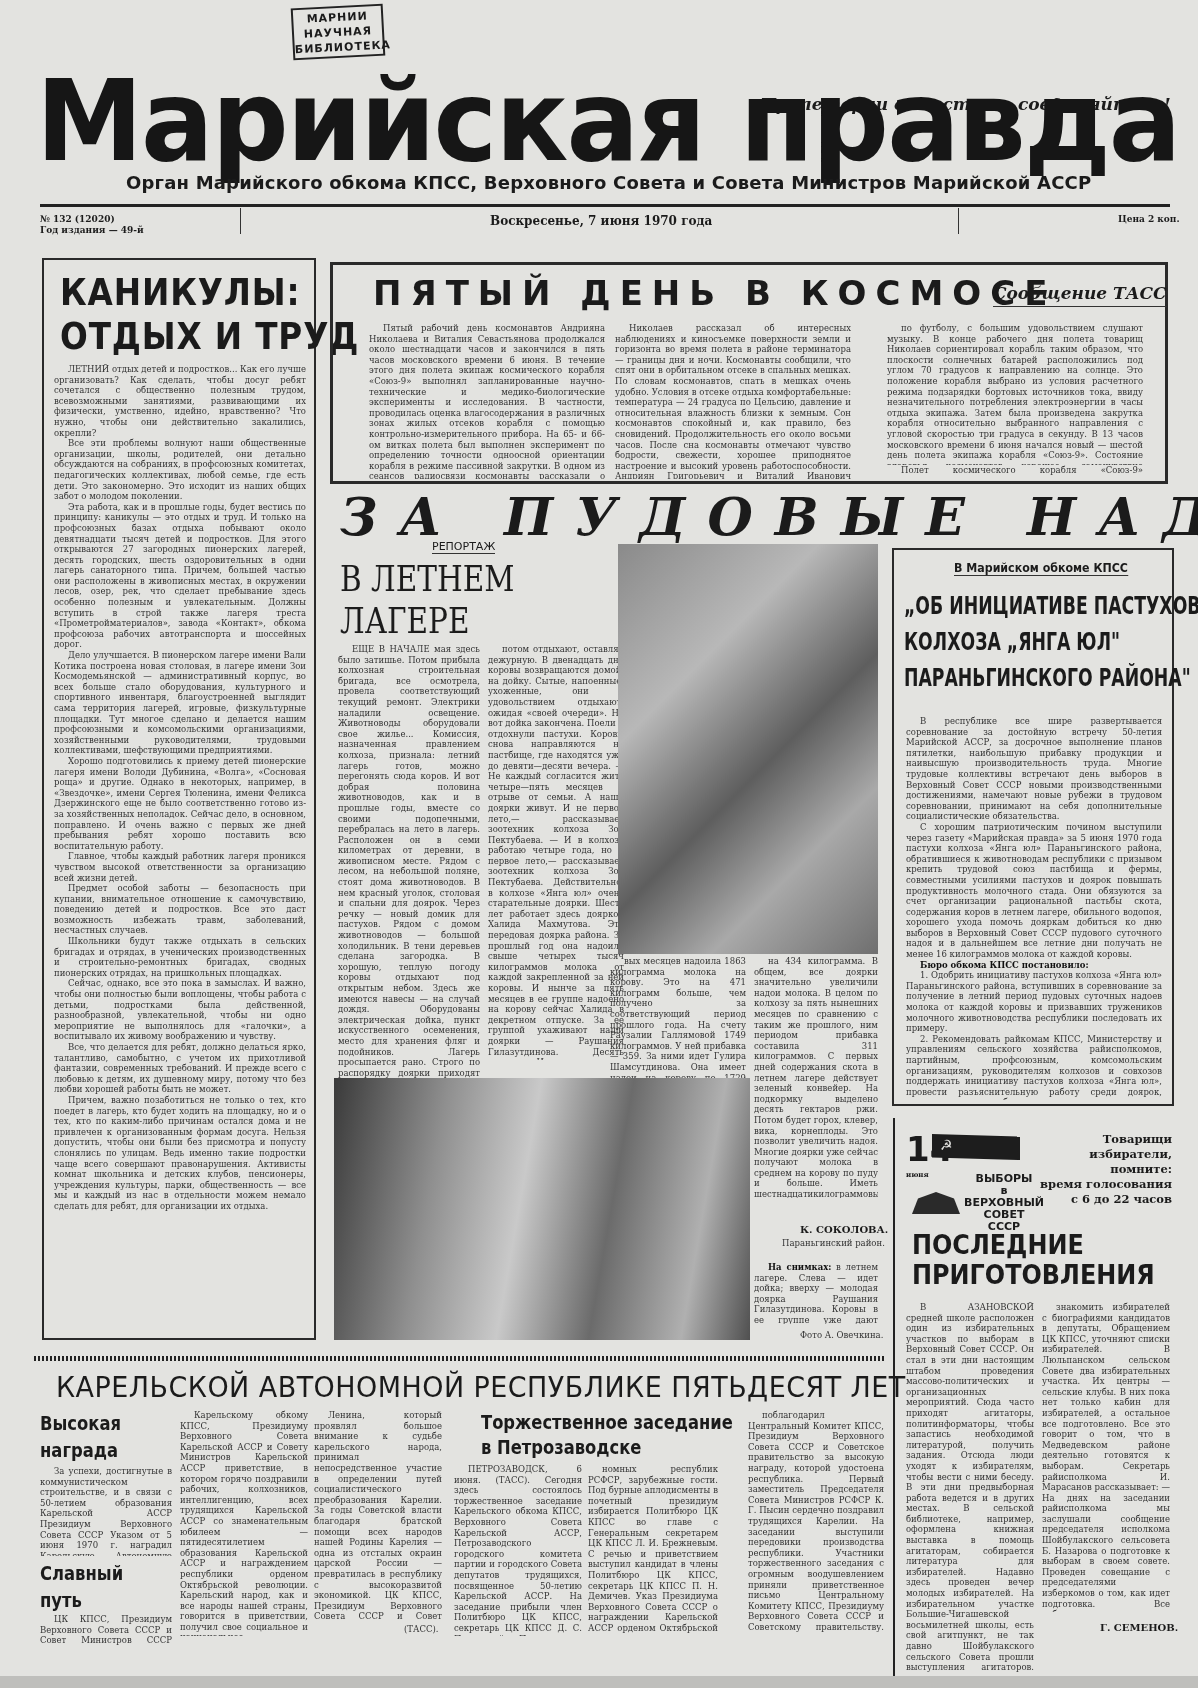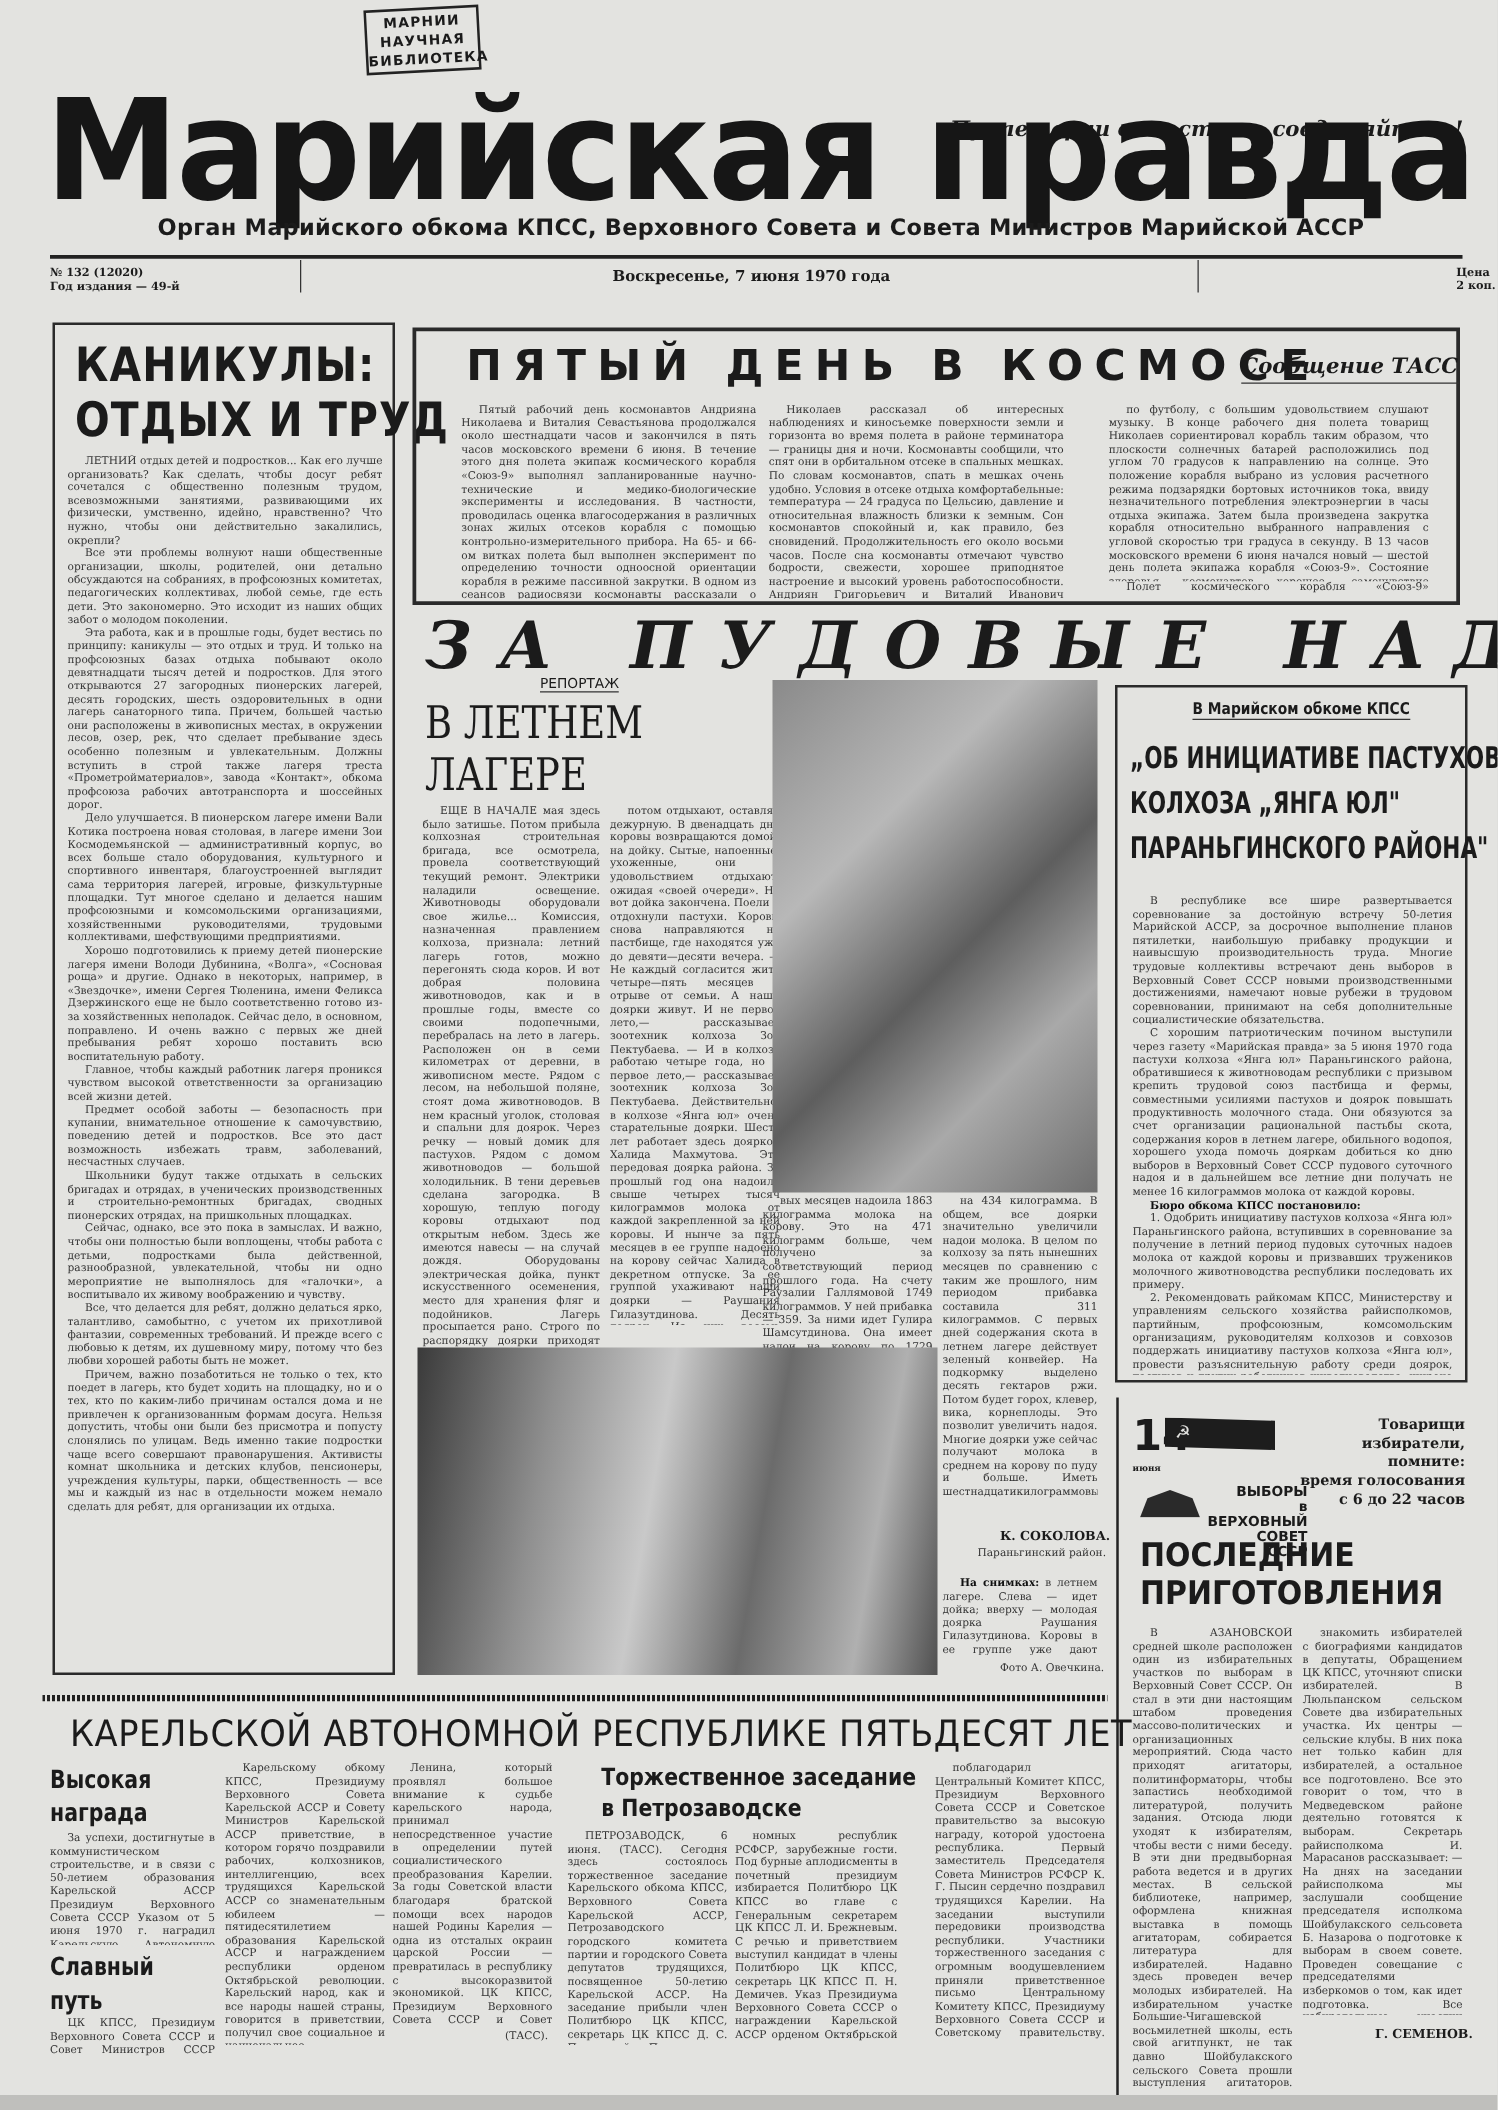--- a/index.html
+++ b/index.html
@@ -6,21 +6,21 @@
   body{width:1198px;height:1688px;background:#d9d9d6;position:relative;overflow:hidden;font-family:"DejaVu Serif",serif;color:#1b1b1b;}
   .page{position:absolute;left:0;top:0;width:1198px;height:1688px;background:#e3e3e0;}
   .abs{position:absolute;}
   .stamp{left:292px;top:6px;width:92px;height:52px;border:2px solid #222;transform:rotate(-3deg);font-family:"DejaVu Sans",sans-serif;font-weight:bold;font-size:11px;line-height:15px;text-align:center;padding-top:2px;box-sizing:border-box;letter-spacing:1px;}
   .masthead{left:36px;top:66px;width:1130px;height:110px;font-family:"DejaVu Sans",sans-serif;font-weight:900;font-size:112px;line-height:110px;letter-spacing:-2px;color:#161616;white-space:nowrap;transform:scaleX(0.96);transform-origin:left top;}
   .slogan{left:760px;top:94px;font-style:italic;font-size:17px;font-weight:bold;white-space:nowrap;}
   .organ{left:126px;top:172px;font-family:"DejaVu Sans",sans-serif;font-weight:bold;font-size:18px;white-space:nowrap;letter-spacing:0.2px;}
   .rule{background:#222;height:3px;}
   .issue{left:40px;top:214px;font-size:9px;line-height:11px;font-weight:bold;}
   .date{left:490px;top:214px;font-size:12px;font-weight:bold;}
-  .price{left:1118px;top:214px;font-size:9px;font-weight:bold;margin-left:47px;}
+  .price{left:1118px;top:214px;font-size:9px;font-weight:bold;}
   .vsep{width:1px;background:#333;}
   .box{border:2px solid #2a2a2a;box-sizing:border-box;}
   .hd-kan{font-family:"DejaVu Sans",sans-serif;font-weight:bold;font-size:38px;line-height:44px;letter-spacing:1px;transform:scaleX(0.86);transform-origin:left top;white-space:nowrap;}
   .text{font-size:8.5px;line-height:10.6px;text-align:justify;color:#333;overflow:hidden;}
   .text p{margin:0;text-indent:14px;}
   .cosmos-h{font-family:"DejaVu Sans",sans-serif;font-weight:900;font-size:34px;letter-spacing:9px;white-space:nowrap;}
   .tass{font-style:italic;font-weight:bold;font-size:17px;white-space:nowrap;border-bottom:1px solid #333;padding-bottom:3px;}
   .pud{font-family:"DejaVu Serif",serif;font-style:italic;font-weight:900;font-size:52px;letter-spacing:22px;white-space:nowrap;}
   .reportage{font-family:"DejaVu Sans",sans-serif;font-size:11px;border-bottom:1px solid #333;}
   .letnem{font-family:"DejaVu Serif",serif;font-size:36px;line-height:42px;transform:scaleX(0.82);transform-origin:left top;white-space:nowrap;}
@@ -149,21 +149,21 @@
   </div>
 
   <div class="abs vsep" style="left:893px;top:1118px;height:560px;width:2px;background:#222;"></div>
   <div class="abs" style="left:906px;top:1132px;width:112px;height:82px;">
     <div class="abs" style="left:0;top:0;font-family:'DejaVu Sans',sans-serif;font-weight:900;font-size:34px;line-height:34px;">14</div>
     <div class="abs" style="left:0;top:38px;font-size:7px;font-weight:bold;">июня</div>
     <div class="abs vote-emblem" style="left:26px;top:2px;width:88px;height:26px;clip-path:polygon(0 0,100% 10%,100% 100%,0 90%);">
       <span style="color:#e3e3e0;font-size:14px;position:absolute;left:8px;top:3px;">☭</span>
     </div>
     <div class="abs" style="left:0;top:60px;width:60px;height:22px;background:#2a2a2a;clip-path:polygon(10% 100%,20% 30%,50% 0,80% 30%,90% 100%);"></div>
-    <div class="abs vote-text" style="left:56px;top:56px;width:84px;">
+    <div class="abs vote-text" style="left:56px;top:41px;width:84px;text-align:center;">
       <div>ВЫБОРЫ</div>
       <div>в ВЕРХОВНЫЙ</div>
       <div>СОВЕТ</div>
       <div>СССР</div>
     </div>
   </div>
   <div class="abs remind" style="left:1040px;top:1132px;width:132px;">
     <div>Товарищи избиратели,</div>
     <div>помните:</div>
     <div>время голосования</div>

